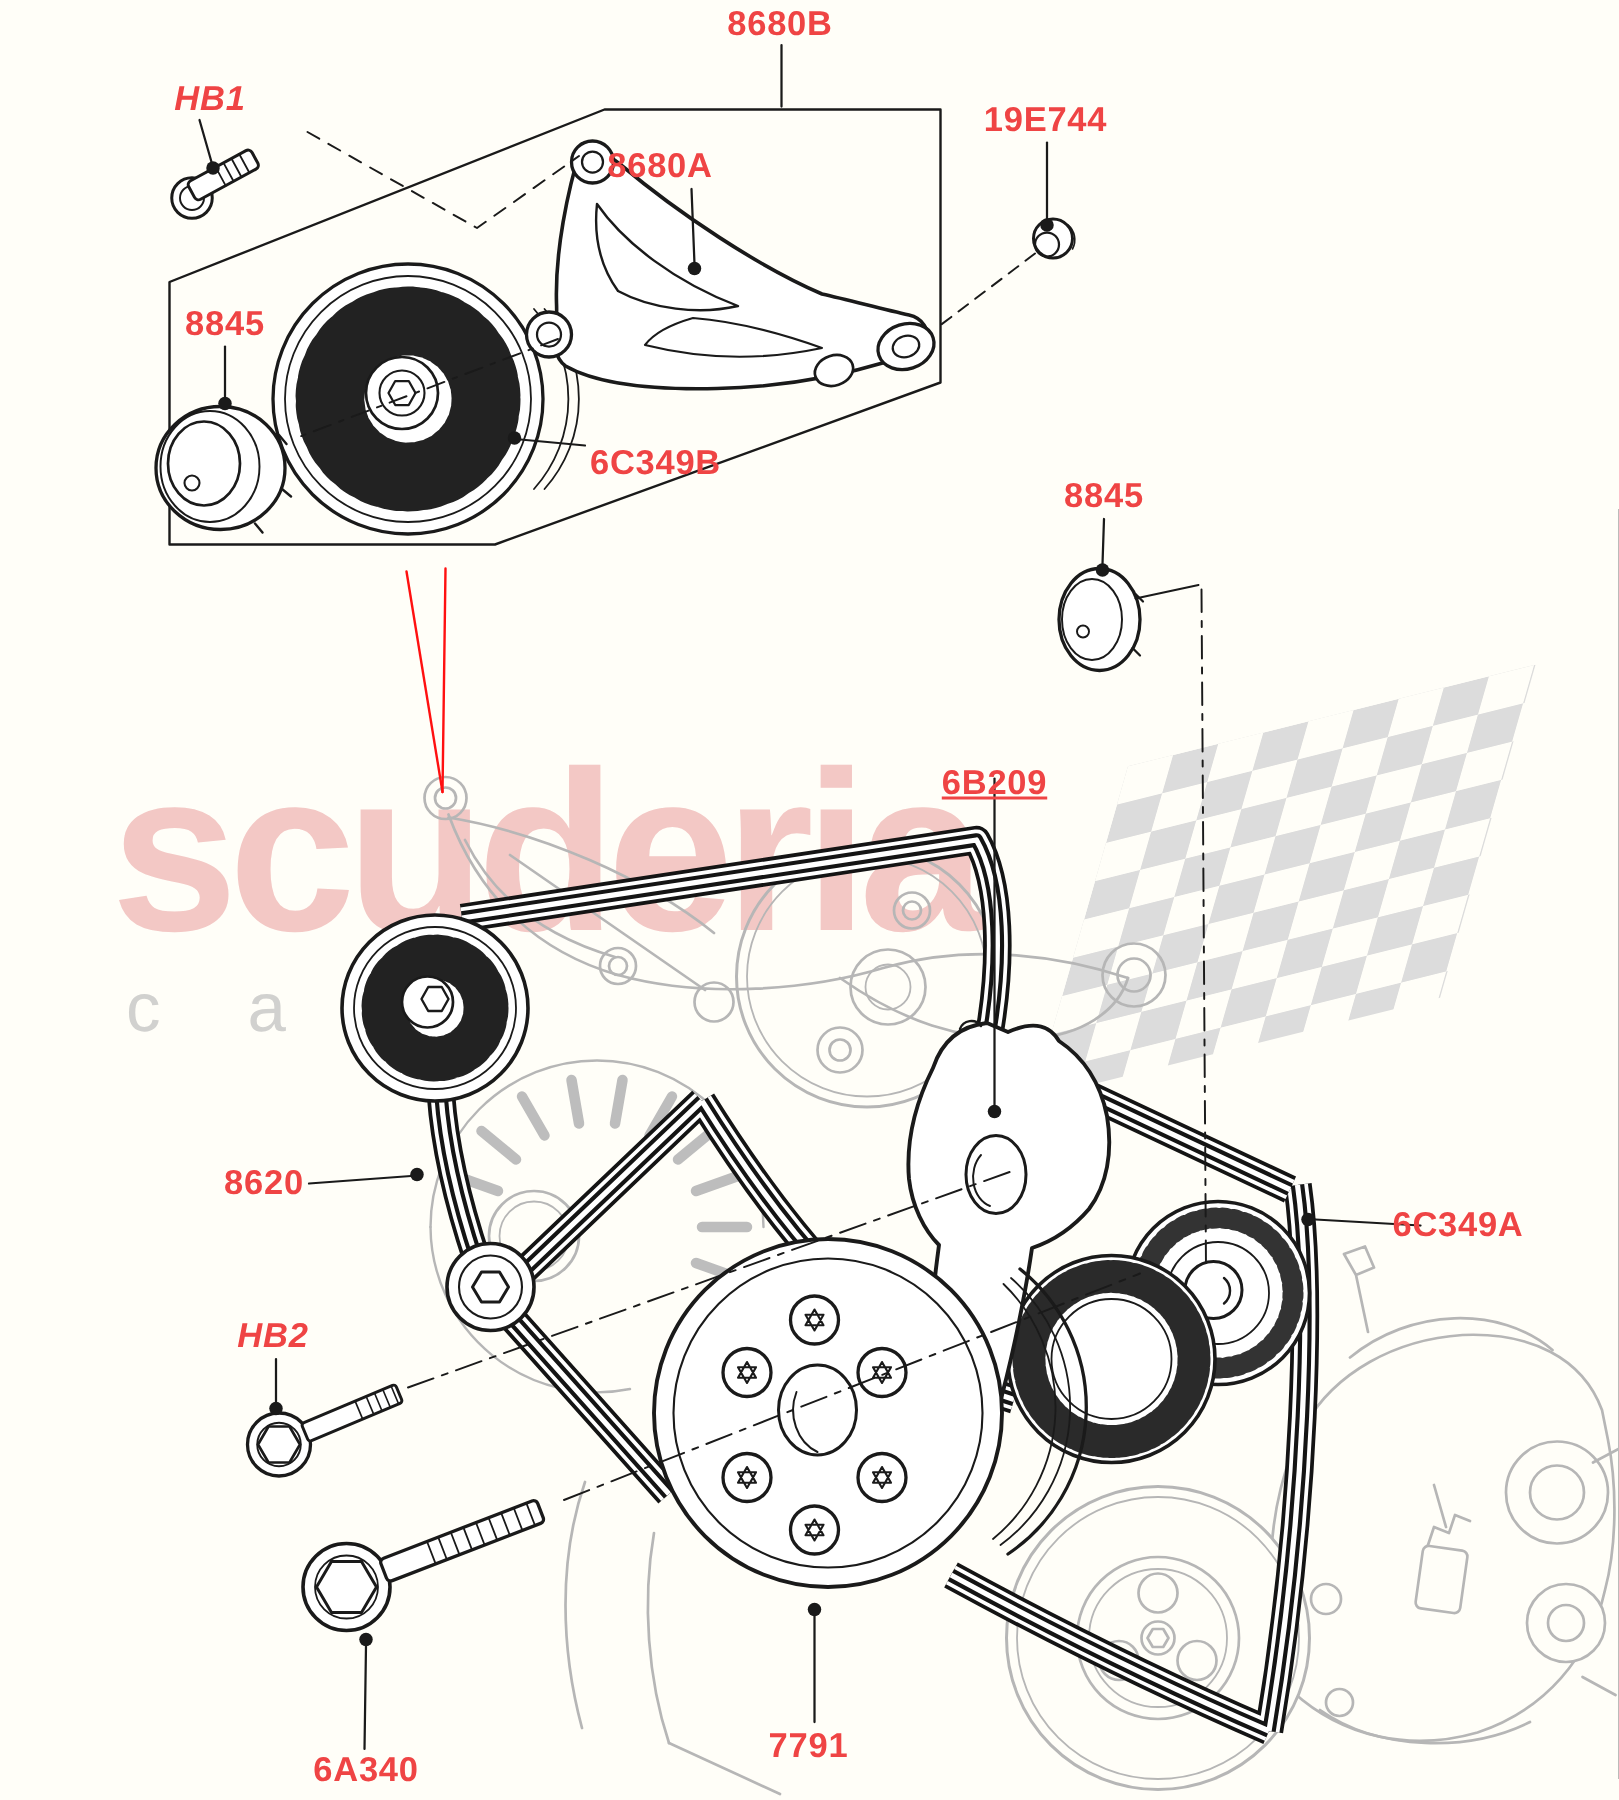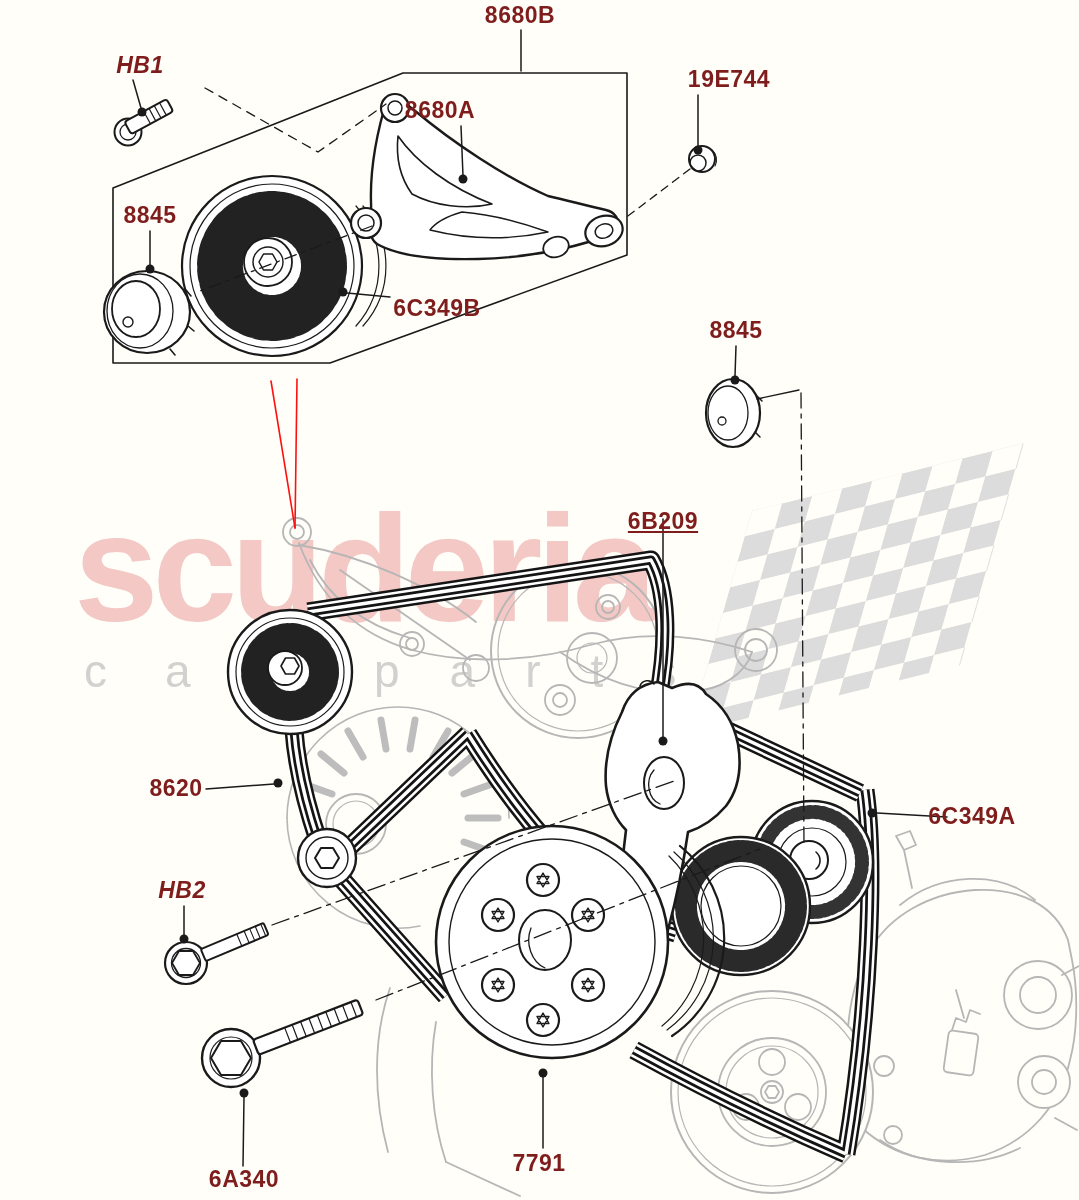--- a/index.html
+++ b/index.html
@@ -36,33 +36,32 @@
     opacity:.95;
   }
   
   svg.draw{position:absolute;left:0;top:0;}
   
   .lbl{
     position:absolute;
     transform:translateX(-50%);
     font:700 23px/1.1 "Liberation Sans", sans-serif;
     letter-spacing:.5px;
-    color:#7f1d1d;
+    color:#ef4444;
     white-space:nowrap;
     cursor:pointer;
   }
 </style>
 </head>
 <body>
 
 <div class="canvas">
 
   <div class="wm-brand">scuderia</div>
   <div class="wm-row2 wm-car">car</div>
-  <div class="wm-row2 wm-parts">parts</div>
 
   <div class="flag"></div>
 
   <svg class="draw" width="1079" height="1200" viewBox="0 0 1079 1200" fill="none" stroke-linecap="round" stroke-linejoin="round">
 
     <g stroke="#b6b6b6" stroke-width="1.8">
 
       <g>
         <path d="M299,543 C320,600 360,635 412,650 C470,666 540,660 590,645 C650,628 710,638 752,652"></path>
         <path d="M310,560 C330,600 365,625 410,638 M560,652 C600,680 640,695 690,692 C720,690 745,675 752,652"></path>
@@ -329,21 +328,21 @@
       <circle cx="872" cy="813" r="4.5"></circle>
       <circle cx="184" cy="939" r="4.5"></circle>
       <circle cx="244" cy="1093" r="4.5"></circle>
       <circle cx="543" cy="1073" r="4.5"></circle>
     </g>
   </svg>
 
   <div class="lbl" style="left:140px;top:53px;font-style:italic;">HB1</div>
   <div class="lbl" style="left:520px;top:3px;">8680B</div>
   <div class="lbl" style="left:440px;top:98px;">8680A</div>
-  <div class="lbl" style="left:697px;top:67px;margin-left:32px;">19E744</div>
+  <div class="lbl" style="left:697px;top:67px;">19E744</div>
   <div class="lbl" style="left:150px;top:203px;">8845</div>
   <div class="lbl" style="left:437px;top:296px;">6C349B</div>
   <div class="lbl" style="left:736px;top:318px;">8845</div>
   <div class="lbl" style="left:663px;top:509px;text-decoration:underline;">6B209</div>
   <div class="lbl" style="left:176px;top:776px;">8620</div>
   <div class="lbl" style="left:972px;top:804px;">6C349A</div>
   <div class="lbl" style="left:182px;top:878px;font-style:italic;">HB2</div>
   <div class="lbl" style="left:244px;top:1167px;">6A340</div>
   <div class="lbl" style="left:539px;top:1151px;">7791</div>
 

